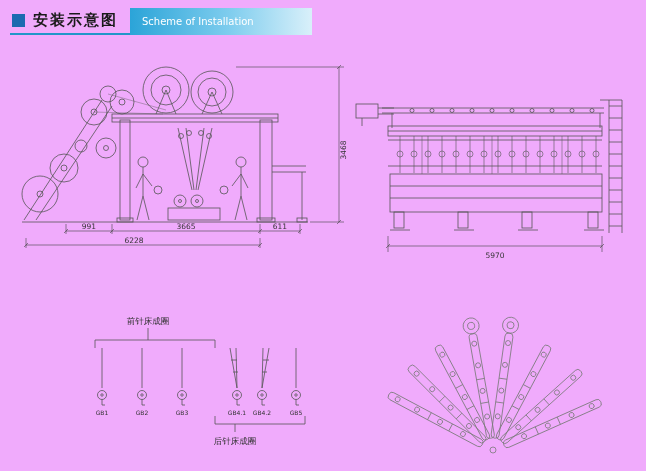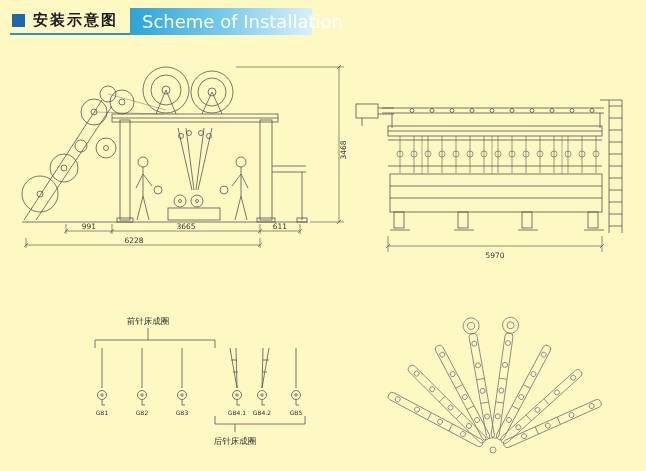--- a/index.html
+++ b/index.html
@@ -1,23 +1,23 @@
 <!DOCTYPE html>
 <html><head>
 <meta charset="utf-8">
 <style>
   html,body{margin:0;padding:0;background:#ffffff;}
   body{width:646px;height:471px;position:relative;font-family:"DejaVu Sans","Liberation Sans",sans-serif;}
-  .page{position:relative;width:646px;height:471px;background:#fef9c3;overflow:hidden;}
+  .page{position:relative;width:646px;height:471px;background:#f0abfc;overflow:hidden;}
   .header{position:absolute;top:8px;left:10px;display:flex;align-items:stretch;height:27px;}
   .title-left{display:flex;align-items:center;gap:8px;padding:0 12px 0 2px;border-bottom:2px solid #2196c9;}
   .sq{width:13px;height:13px;background:#1b6ab0;flex:0 0 auto;}
   .cn{font-size:15px;font-weight:bold;color:#1a1a1a;letter-spacing:2px;white-space:nowrap;}
   .banner{width:170px;background:linear-gradient(90deg,#2ba4d8 0%,#7fcdee 55%,#d9f0fa 100%);
-          color:#fff;font-size:18px;display:flex;align-items:center;padding-left:12px;white-space:nowrap;}
+          color:#fff;font-size:10px;display:flex;align-items:center;padding-left:12px;white-space:nowrap;}
   svg{position:absolute;overflow:visible;}
   text{fill:#333;}
 </style>
 </head>
 <body>
 
 <div class="page">
 
   <div class="header">
     <div class="title-left">

